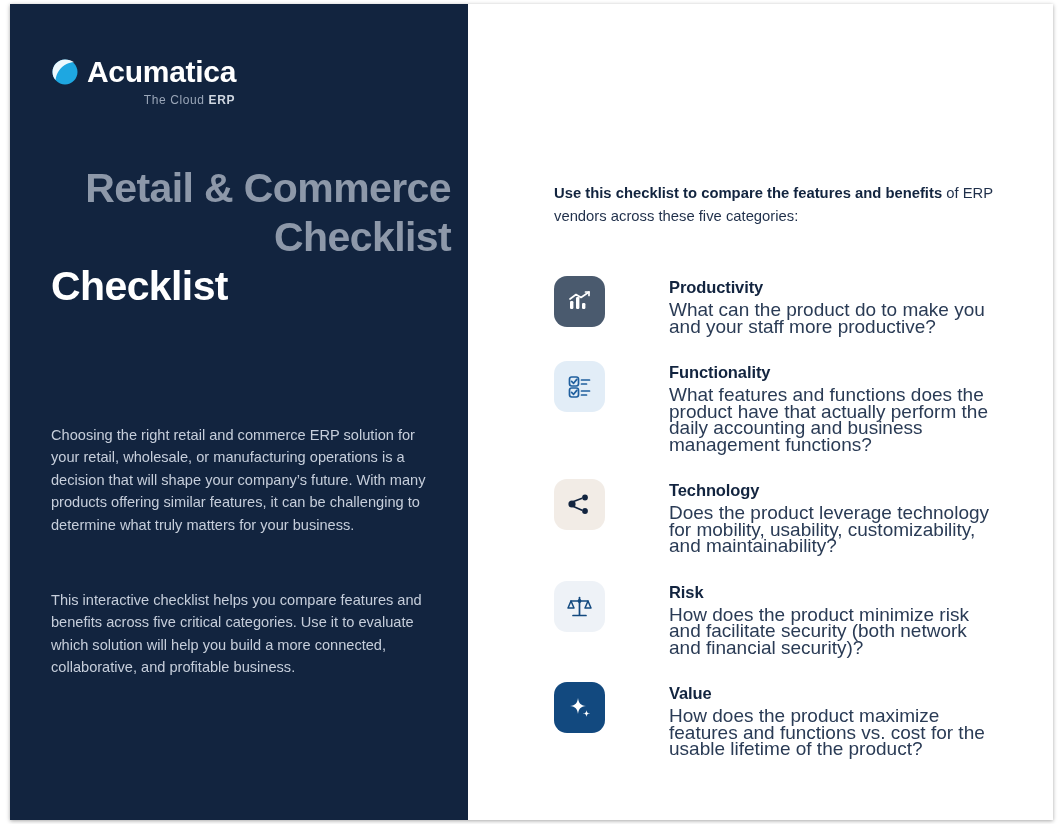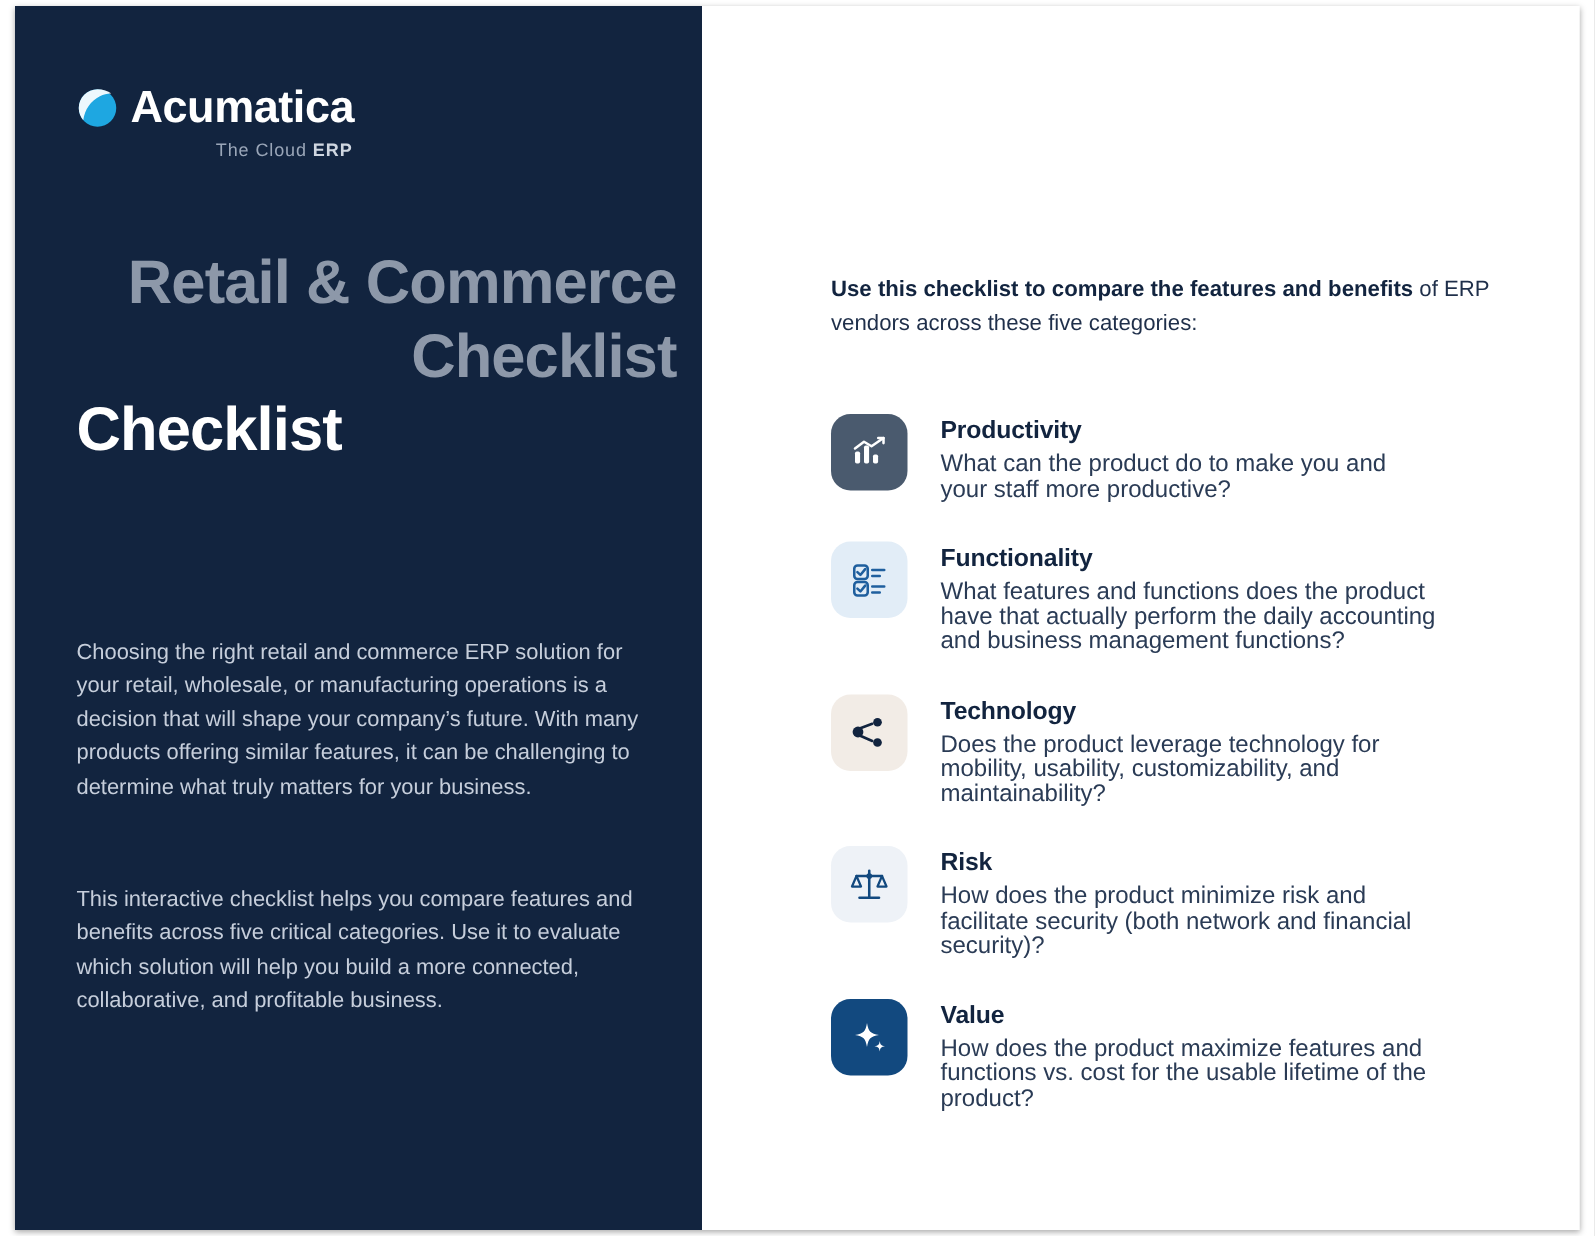--- a/index.html
+++ b/index.html
@@ -120,41 +120,42 @@
   .cat-list {
     position: absolute;
     left: 86px;
     top: 272px;
     width: 470px;
   }
   .cat-item {
     display: flex;
     align-items: flex-start;
     margin-bottom: 26px;
+    gap: 42px;
   }
   .cat-icon {
     width: 51px;
     height: 51px;
     border-radius: 13px;
     flex: 0 0 51px;
     margin-right: 22px;
     display: flex;
     align-items: center;
     justify-content: center;
   }
   .cat-text { padding-top: 2px; }
   .cat-title {
     font-size: 16.5px;
     font-weight: bold;
     color: #12243f;
     margin: 0 0 5px 0;
     letter-spacing: -0.1px;
   }
   .cat-desc {
-    font-size: 16px;
+    font-size: 19px;
     line-height: 16.5px;
     color: #2a3b55;
     margin: 0;
     max-width: 330px;
   }
 </style>
 </head>
 <body>
 
 <div class="page">

